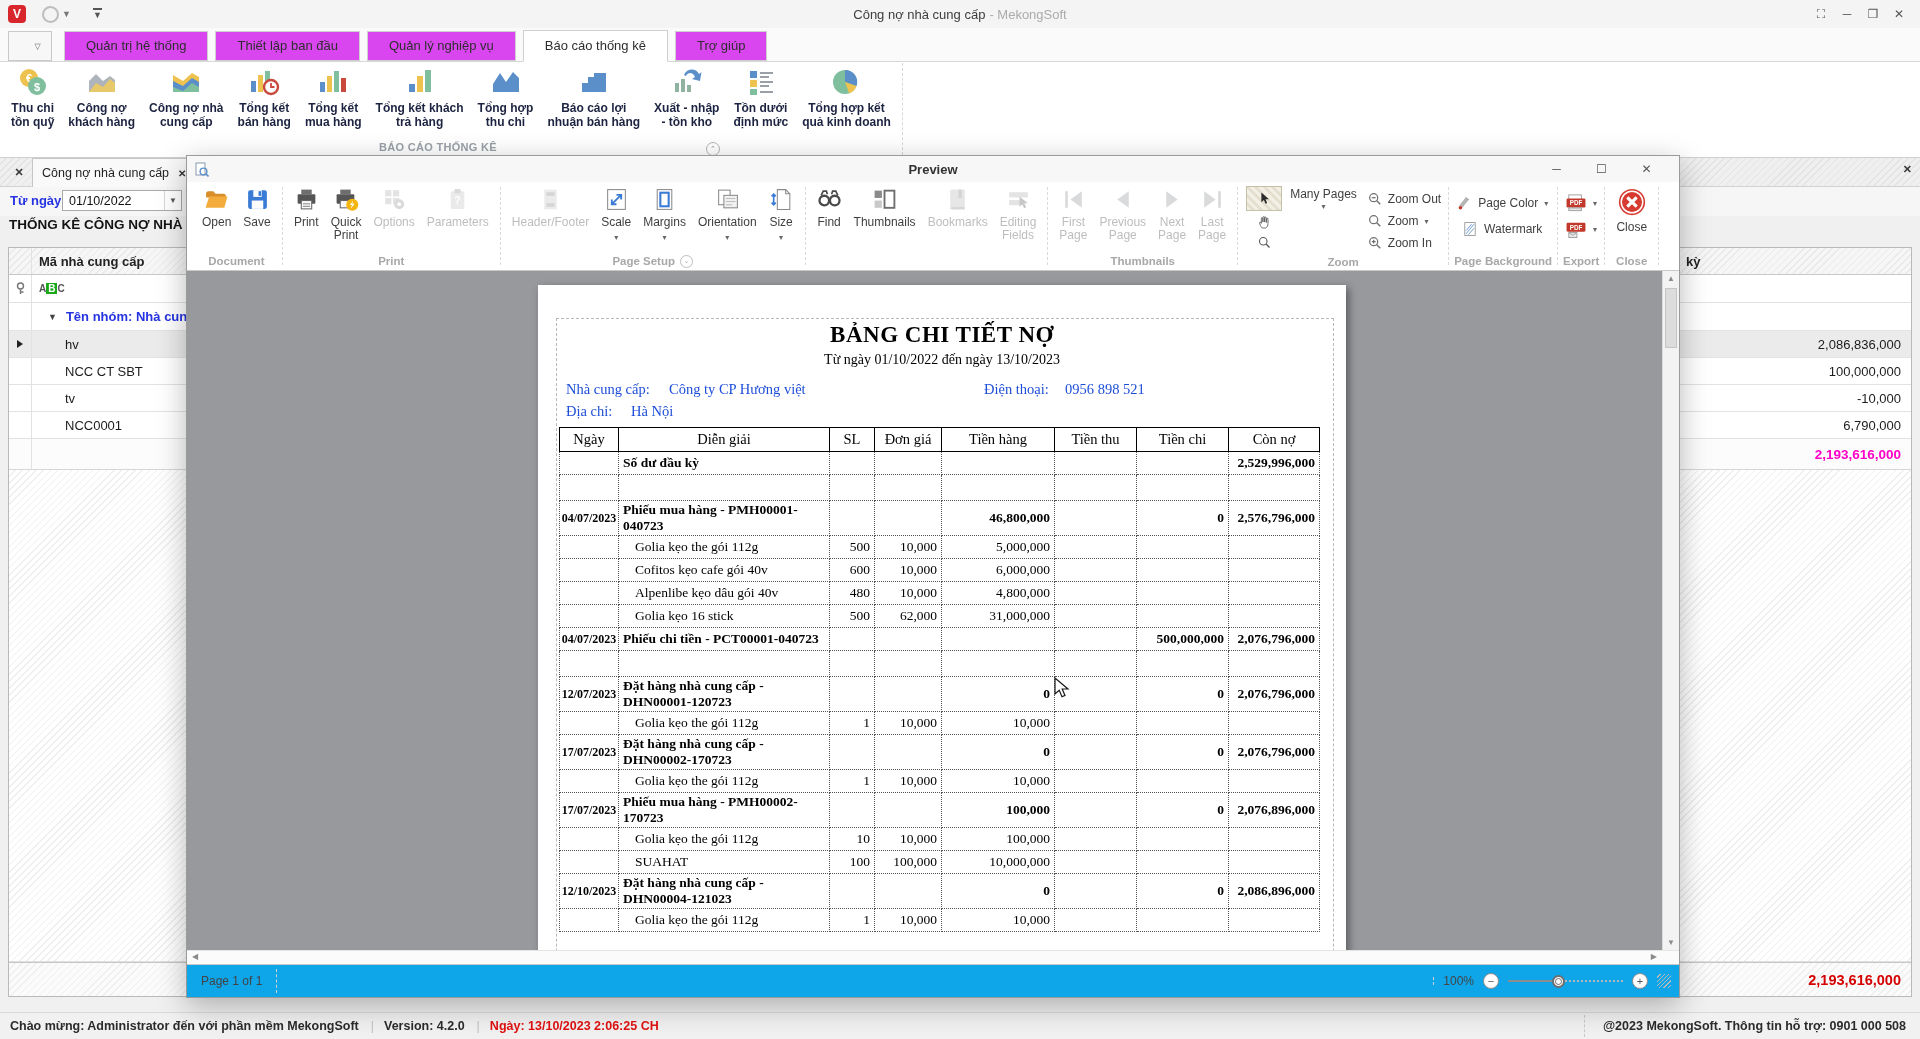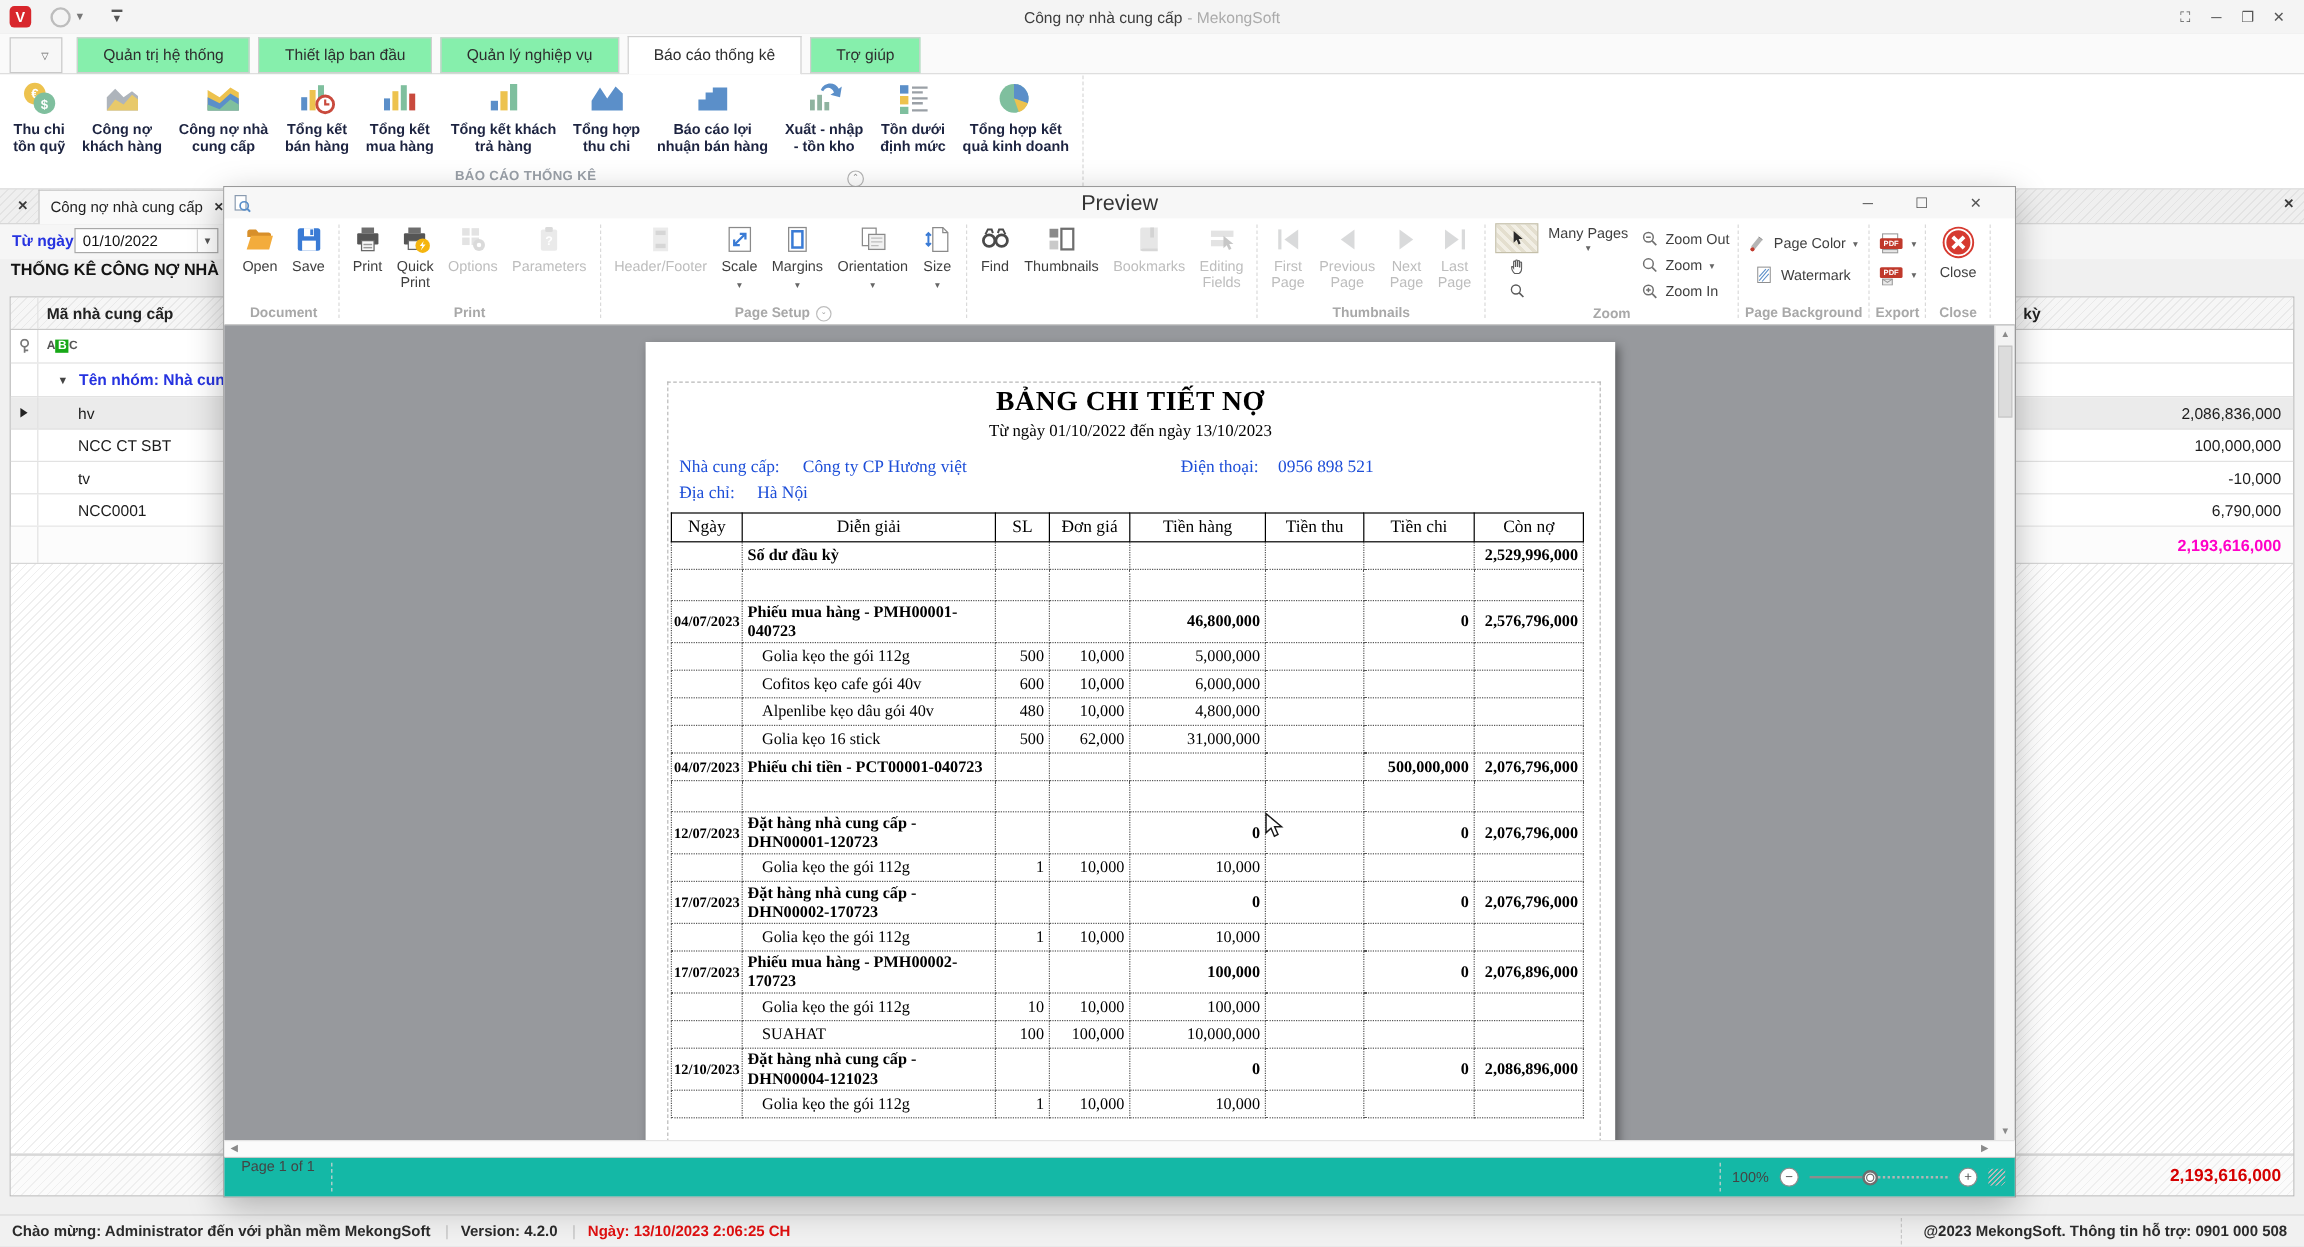--- a/index.html
+++ b/index.html
@@ -17,21 +17,21 @@
   .wtitle .sfx{color:#ababab;margin-left:4px}
   .winbtns{margin-left:auto;display:flex;align-items:center;padding-right:8px}
   .winbtns span{width:26px;text-align:center;font-size:12px;color:#555}
   
   .ribbontabs{position:absolute;left:0;top:28px;right:0;height:34px;background:#fafafa;border-bottom:1px solid #d7d7d7;display:flex;align-items:flex-end;padding-left:8px;box-sizing:border-box}
   .appmenu{width:42px;height:28px;border:1px solid #c9c9c9;background:#f7f7f7;display:flex;align-items:center;justify-content:center;gap:3px;margin-right:12px;margin-bottom:0}
   .appmenu .grid{width:12px;height:12px;border:1px solid #6a6a6a;position:relative}
   .appmenu .grid:before{content:"";position:absolute;left:2px;top:2px;right:2px;height:2px;background:#6a6a6a}
   .appmenu .grid:after{content:"";position:absolute;left:2px;top:6px;right:2px;height:2px;background:#6a6a6a}
   .appmenu .dd{font-size:8px;color:#666}
-  .rtab{height:28px;line-height:28px;padding:0 21px;border:1px solid #cfcfcf;margin-right:7px;background:#86efac;font-size:13px;color:#2e2e2e;white-space:nowrap}
+  .rtab{height:28px;line-height:28px;padding:0 21px;border:1px solid #cfcfcf;margin-right:7px;background:#d946ef;font-size:13px;color:#2e2e2e;white-space:nowrap}
   .rtab.active{background:#fff;border-bottom:1px solid #fff;margin-bottom:-1px;height:30px;line-height:30px;position:relative;z-index:3}
   
   .ribbonbody{position:absolute;left:0;top:62px;right:0;height:96px;background:#fff;border-bottom:1px solid #cfcfcf;box-sizing:border-box}
   #ribbon-buttons{position:absolute;left:4px;top:1px;height:78px;display:flex;align-items:flex-start}
   .rbtn{display:flex;flex-direction:column;align-items:center;padding:3px 7px 0 7px}
   .rbtn .icon svg{width:32px;height:32px}
   .rlabel{font-size:12px;font-weight:bold;color:#1c2340;line-height:14px;margin-top:3px;text-align:center;white-space:pre-line}
   .rsep{border-left:1px dashed #d8d8d8;height:92px;margin-left:4px}
   .rcaption{position:absolute;left:4px;top:79px;width:868px;text-align:center;font-size:11px;font-weight:bold;color:#9aa0a8;letter-spacing:.3px}
   .rcapbtn{position:absolute;left:706px;top:80px;width:12px;height:12px;border:1px solid #b5b5b5;border-radius:50%;color:#8f8f8f;font-size:7px;line-height:11px;text-align:center}
@@ -75,21 +75,21 @@
   
   .statusbar{position:absolute;left:0;right:0;bottom:0;height:27px;background:#f1f1f1;border-top:1px solid #dadada;display:flex;align-items:center;font-size:12.5px;font-weight:bold;color:#2b2b2b;box-sizing:border-box}
   .statusbar .it{margin-left:10px;white-space:nowrap}
   .statusbar .psep{margin-left:12px;color:#c2c2c2;font-weight:normal}
   .statusbar .date{color:#e01010}
   .statusbar .right{margin-left:auto;border-left:1px dashed #c9c9c9;padding:4px 14px 4px 18px;white-space:nowrap}
   
   .preview{position:absolute;left:186px;top:155px;width:1494px;height:843px;background:#fff;border:1px solid #9a9a9a;box-shadow:0 8px 28px rgba(0,0,0,.28);display:flex;flex-direction:column;box-sizing:border-box;z-index:10}
   .pv-title{height:26px;background:#f7f7f7;display:flex;align-items:center;position:relative;flex:none}
   .pv-title .ticn{margin-left:7px}
-  .pv-title .ttl{position:absolute;left:0;right:0;text-align:center;font-size:18px;font-weight:400;color:#333}
+  .pv-title .ttl{position:absolute;left:0;right:0;text-align:center;font-size:13px;font-weight:700;color:#333}
   .pv-wbtns{margin-left:auto;display:flex;padding-right:10px;position:relative;z-index:2}
   .pv-wbtns span{width:45px;text-align:center;font-size:12px;color:#555}
   .pv-toolbar{height:88px;border-bottom:1px solid #c9c9c9;background:#fff;display:flex;padding-left:4px;flex:none;overflow:hidden}
   .tgroup{display:flex;flex-direction:column;padding:0 5px;flex:none}
   .tg-items{flex:1;display:flex;align-items:flex-start}
   .tg-caption{height:17px;text-align:center;font-size:11.5px;font-weight:bold;color:#a8a8a8;line-height:15px;display:flex;align-items:center;justify-content:center;gap:5px}
   .capbtn{width:11px;height:11px;border:1px solid #bdbdbd;border-radius:50%;font-size:6px;line-height:10px;color:#999;text-align:center;font-weight:normal}
   .tsep{border-left:1px dashed #dadada;margin:5px 0;flex:none}
   .titem{display:flex;flex-direction:column;align-items:center;padding:5px 6px 0 6px;font-size:12px;color:#3f3f3f;line-height:13px;text-align:center}
   .titem .icon{margin-bottom:4px}
@@ -125,21 +125,21 @@
   .rp-table .c-date{font-size:12px;font-weight:bold;text-align:center;padding:0 1px}
   .rp-table .c-desc.b{font-weight:bold}
   .rp-table .c-desc.ind{padding-left:16px}
   .rp-table .num{text-align:right}
   .rp-table .num.b{font-weight:bold}
   .pv-vsb{position:absolute;right:0;top:0;bottom:0;width:17px;background:#f3f3f3;border-left:1px solid #dcdcdc;box-sizing:border-box}
   .pv-vsb .arr{position:absolute;left:0;right:0;text-align:center;font-size:8px;color:#8a8a8a}
   .pv-vsb .thumb{position:absolute;left:2px;right:2px;top:17px;height:58px;background:#dcdcdc;border:1px solid #c5c5c5}
   .pv-hsb{height:13px;background:#fbfbfb;border-top:1px solid #e4e4e4;position:relative;flex:none;font-size:8px;color:#8a8a8a}
   .pv-hsb .la{position:absolute;left:5px;top:1px}.pv-hsb .ra{position:absolute;right:22px;top:1px}
-  .pv-status{height:32px;border-top:1px solid #c9c9c9;background:#14b8a6;display:flex;font-size:12px;color:#444;flex:none}
+  .pv-status{height:32px;border-top:1px solid #c9c9c9;background:#0ea5e9;display:flex;align-items:center;font-size:12px;color:#444;flex:none}
   .pv-status .pg{margin-left:14px}
   .pv-status .ssep{align-self:stretch;border-left:1px dashed #d2d2d2;margin:4px 0 4px 14px}
   .pv-status .rgt{margin-left:auto;display:flex;align-items:center;gap:9px;padding-right:8px}
   .zbtn{width:16px;height:16px;border:1px solid #8d8d8d;border-radius:50%;font-size:11px;line-height:14px;text-align:center;color:#555;background:#fff;box-sizing:border-box}
   .ztrack{display:flex;align-items:center}
   .ztrack .solid{width:44px;height:2px;background:#8d8d8d}
   .ztrack .knob{width:13px;height:13px;border:2px solid #6f6f6f;border-radius:50%;box-sizing:border-box;background:#fff;position:relative}
   .ztrack .knob:before{content:"";position:absolute;inset:1px;border:1px solid #6f6f6f;border-radius:50%}
   .ztrack .dots{width:58px;border-top:2px dotted #b5b5b5}
   .grip{width:14px;height:14px;background:repeating-linear-gradient(135deg,transparent 0 2px,#b8b8b8 2px 3px)}

